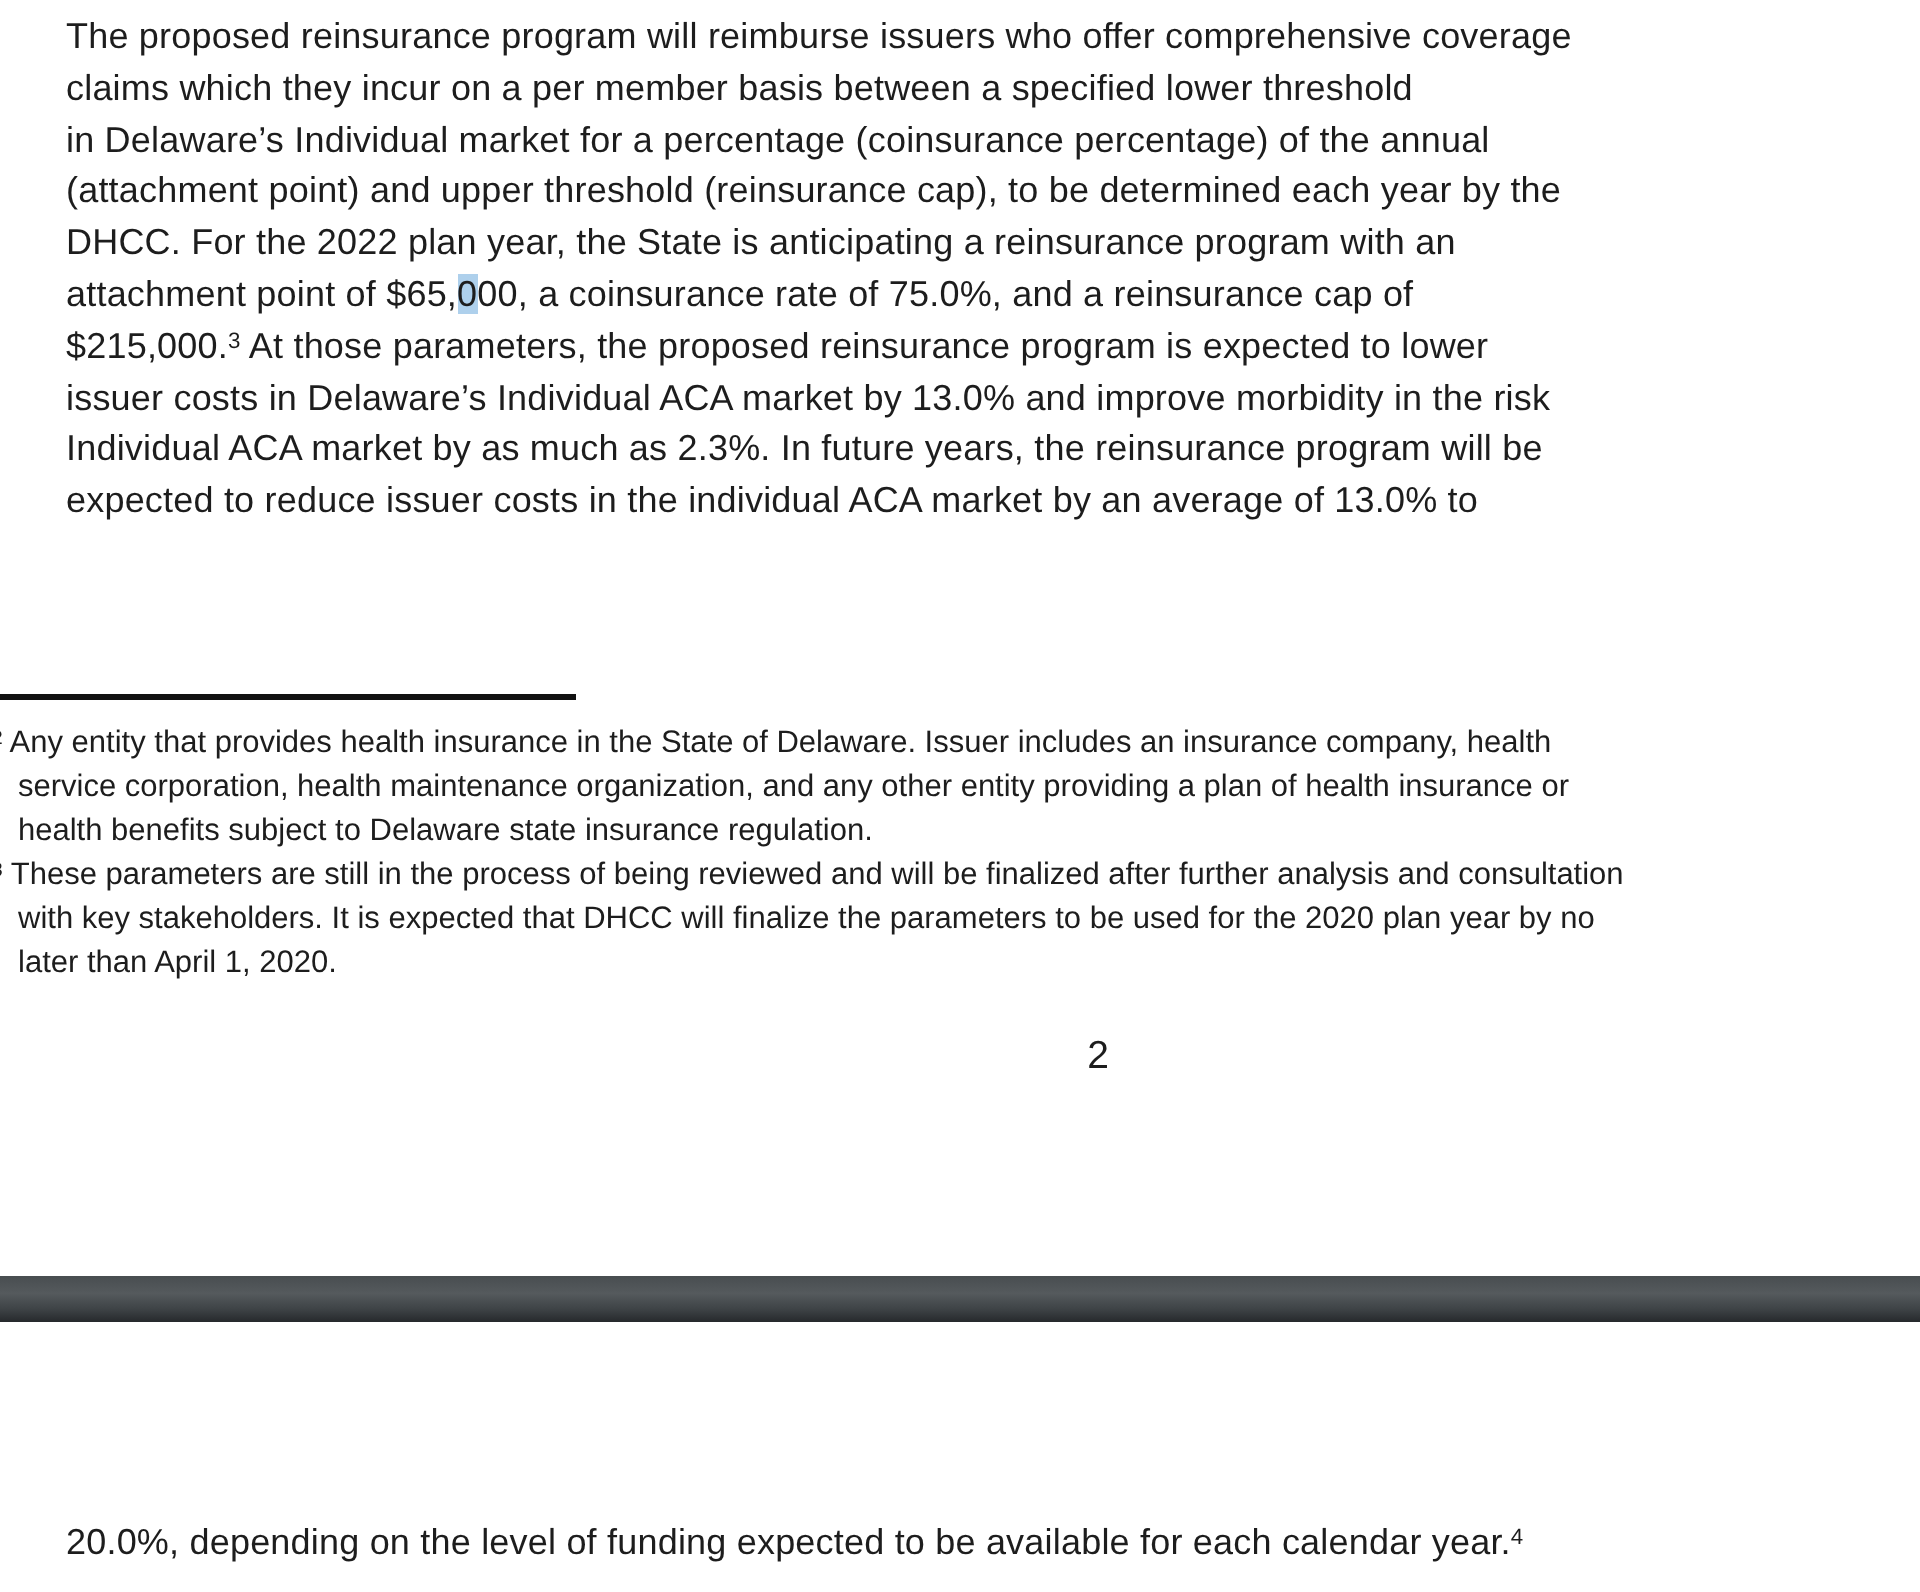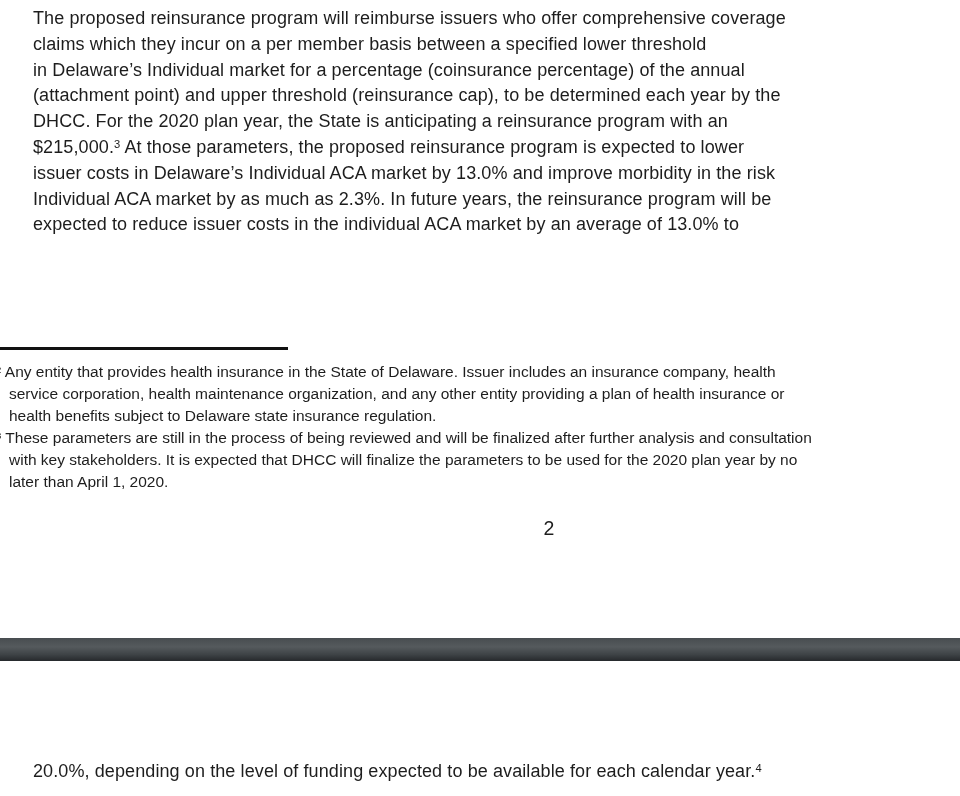--- a/index.html
+++ b/index.html
@@ -80,21 +80,22 @@
 <body>
 
 <div class="viewport">
 
   <section class="page page-2">
     <div class="body-text">
         <div class="tline"><span>The proposed reinsurance program will reimburse issuers who offer comprehensive coverage</span></div>
         <div class="tline"><span>claims which they incur on a per member basis between a specified lower threshold</span></div>
         <div class="tline"><span>in Delaware’s Individual market for a percentage (coinsurance percentage) of the annual</span></div>
         <div class="tline"><span>(attachment point) and upper threshold (reinsurance cap), to be determined each year by the</span></div>
-        <div class="tline"><span>DHCC. For the 2020 plan year, the State is anticipating a reinsurance program with an</span></div>
+        <div class="tline"><span>DHCC. For the 2022 plan year, the State is anticipating a reinsurance program with an</span></div>
+        <div class="tline"><span>attachment point of $65,</span><span class="hl">0</span><span>00, a coinsurance rate of 75.0%, and a reinsurance cap of</span></div>
         <div class="tline"><span>$215,000.</span><sup>3</sup><span> At those parameters, the proposed reinsurance program is expected to lower</span></div>
         <div class="tline"><span>issuer costs in Delaware’s Individual ACA market by 13.0% and improve morbidity in the risk</span></div>
         <div class="tline"><span>Individual ACA market by as much as 2.3%. In future years, the reinsurance program will be</span></div>
         <div class="tline"><span>expected to reduce issuer costs in the individual ACA market by an average of 13.0% to</span></div>
       </div>
 
     <div class="fn-sep"></div>
 
     <div class="footnotes">
       <div class="footnote">

